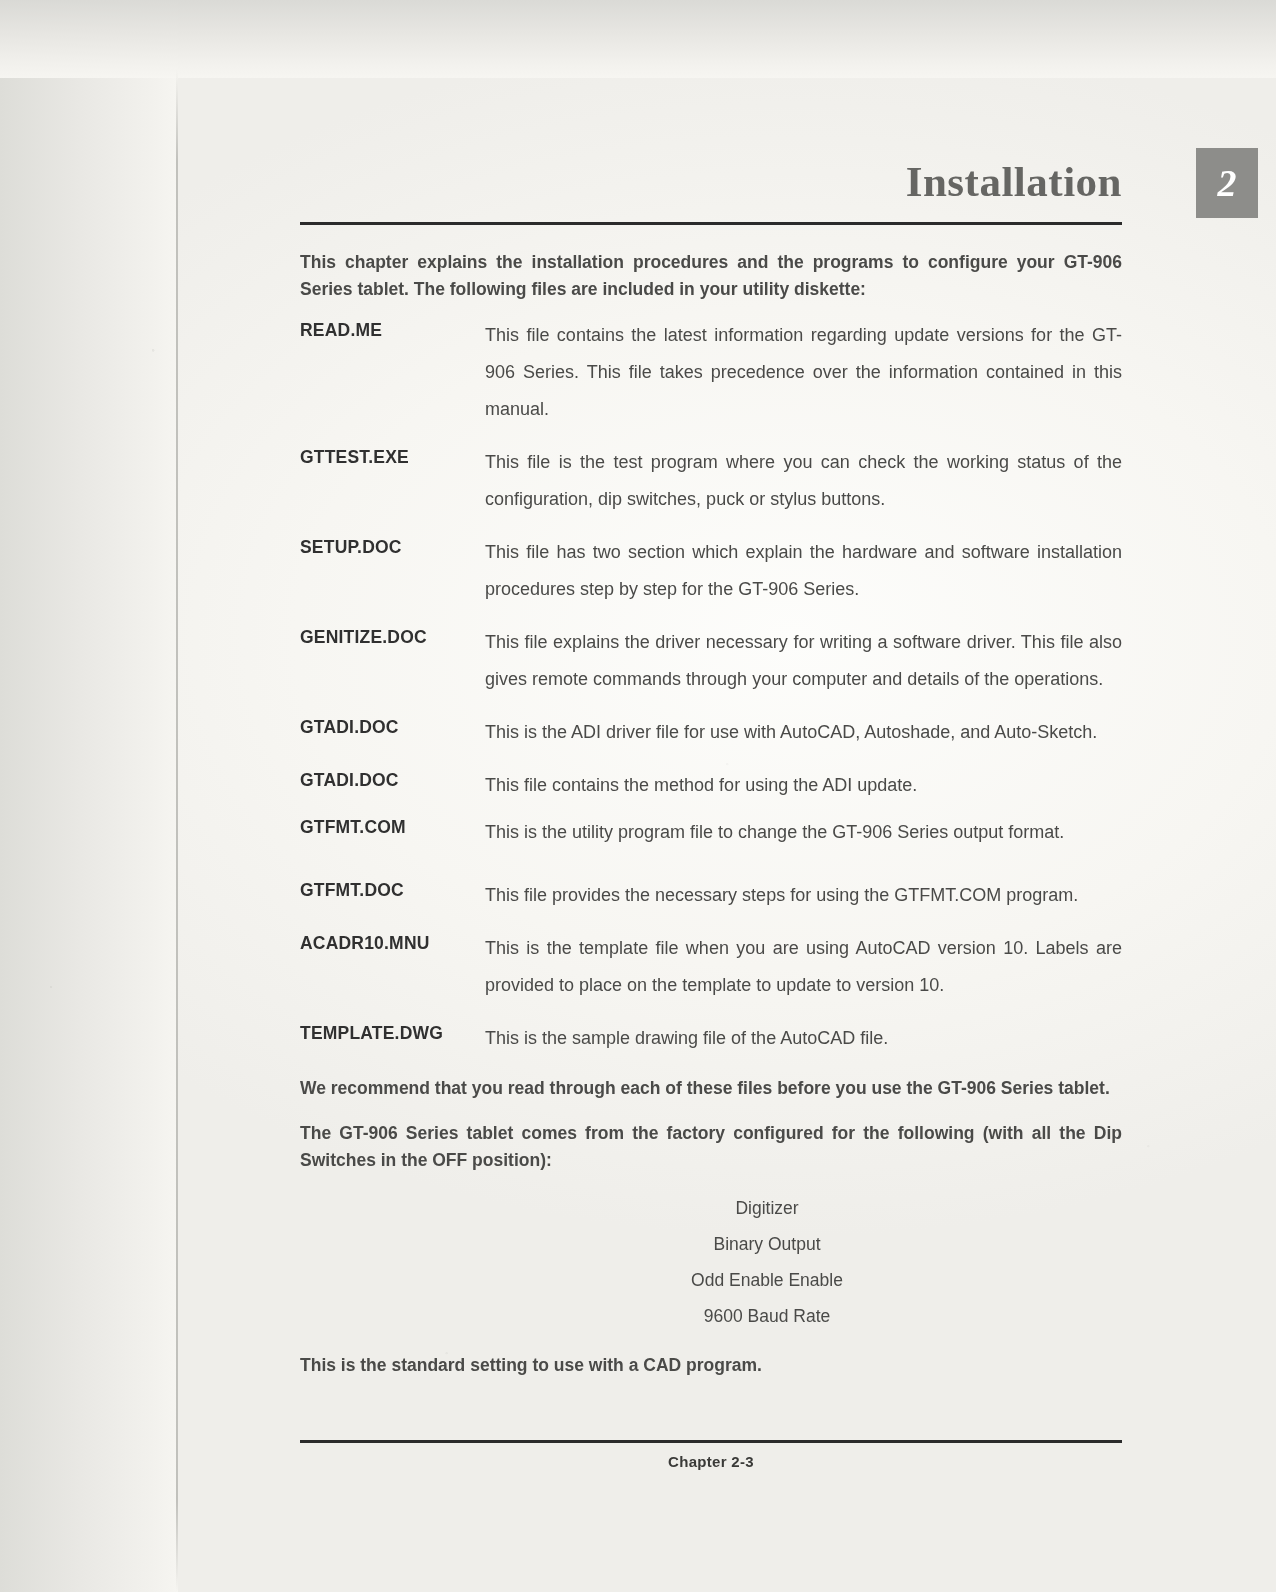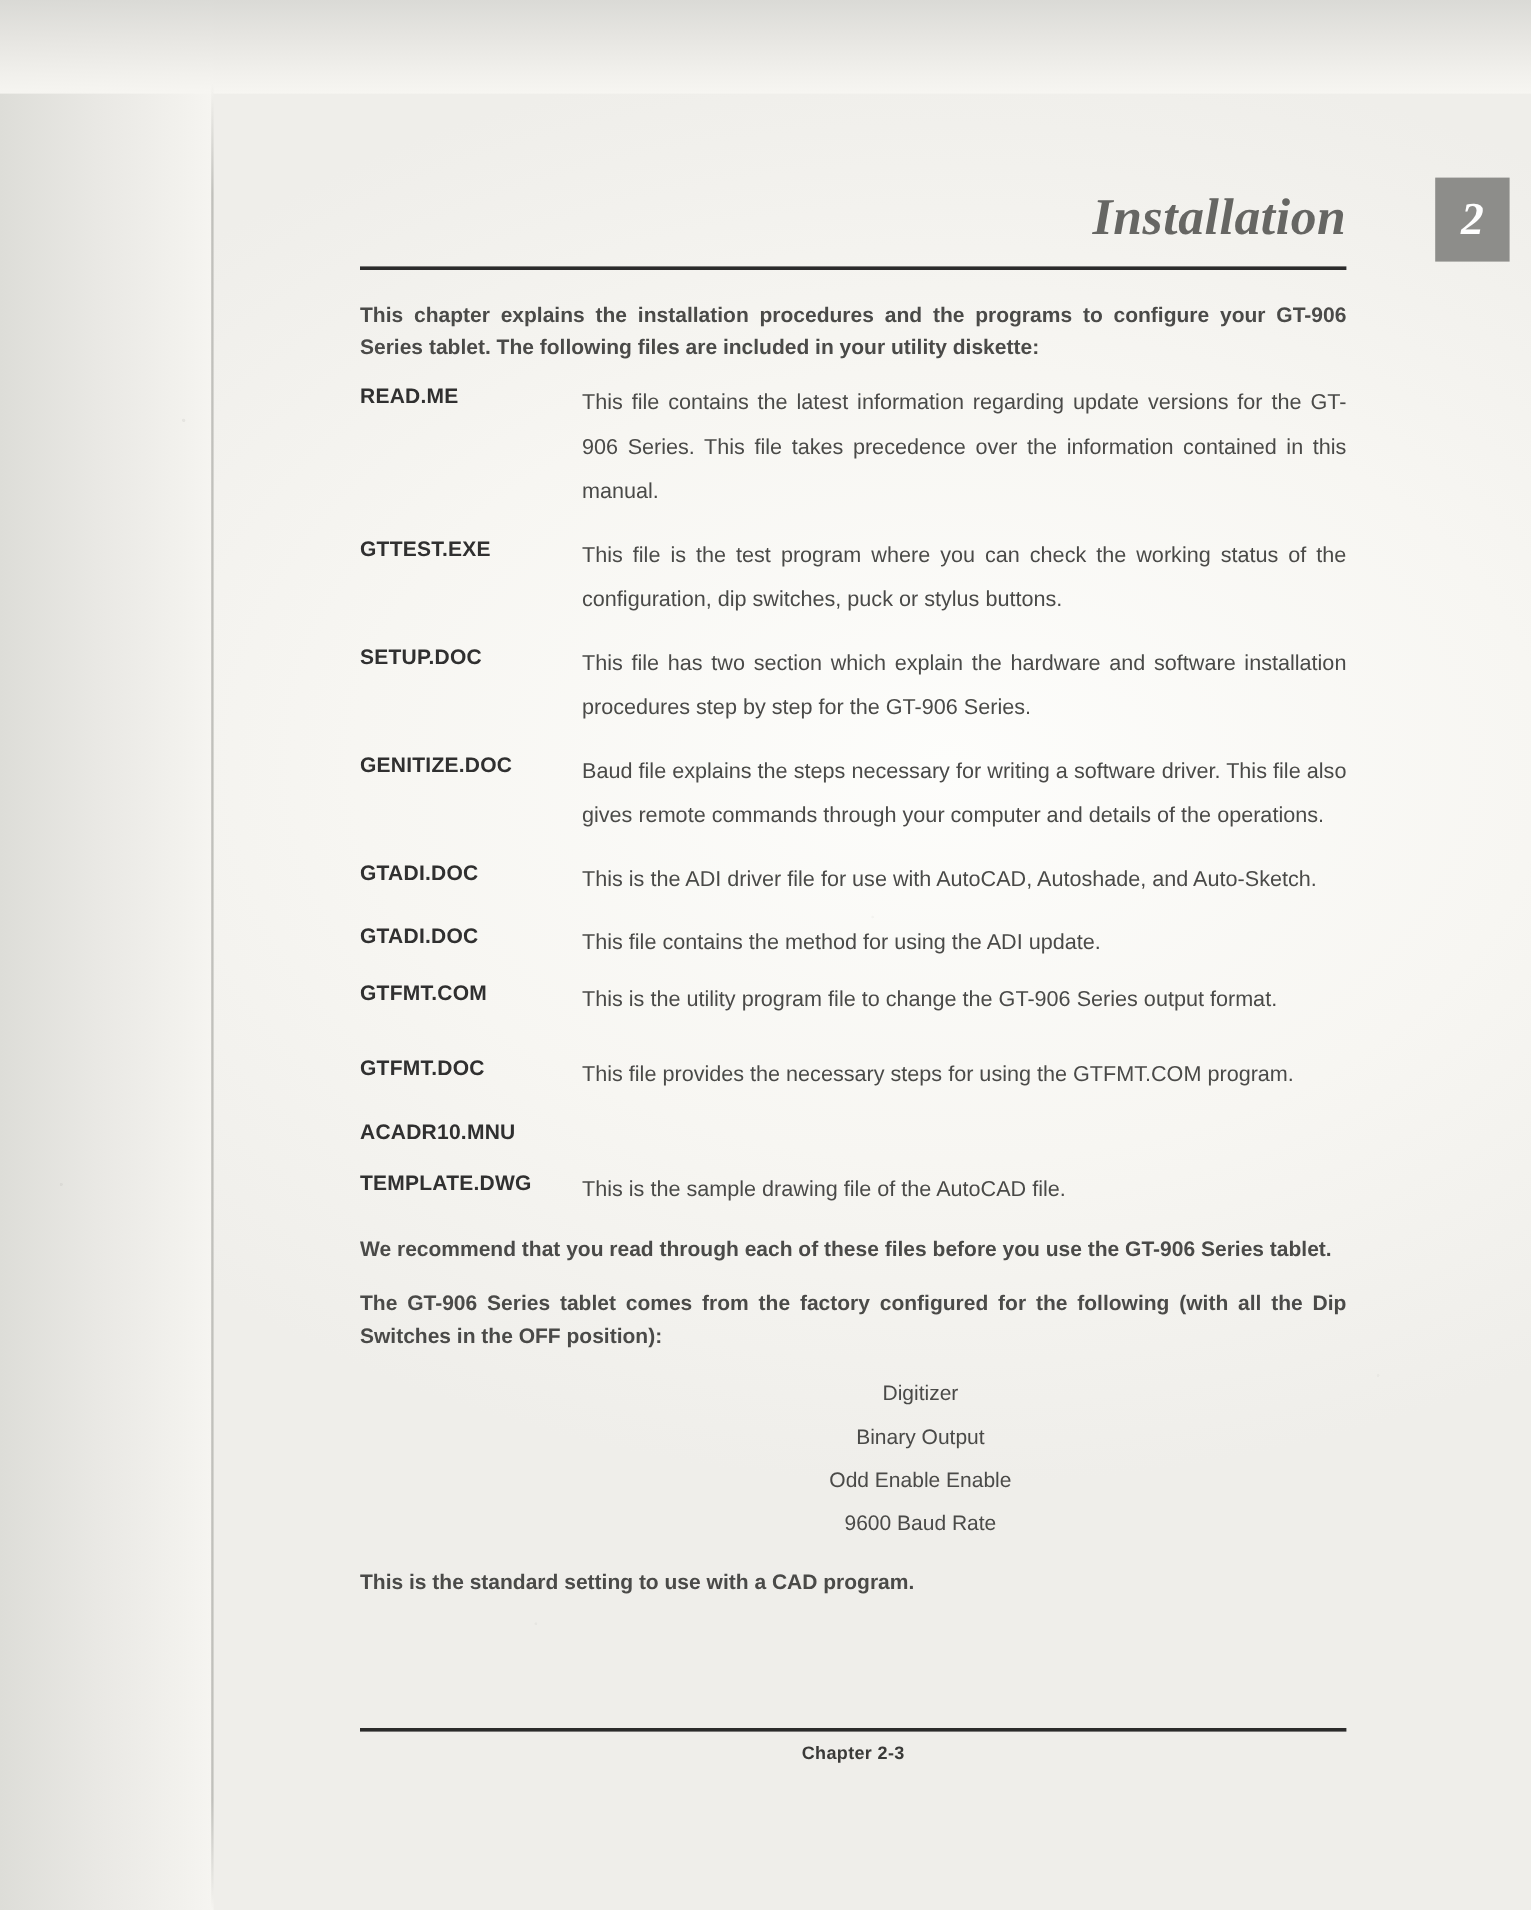--- a/index.html
+++ b/index.html
@@ -67,21 +67,20 @@
   
   .header {
     position: relative;
     height: 70px;
   }
   .chapter-title {
     position: absolute;
     right: 0;
     bottom: 14px;
     font-family: "Liberation Serif", serif;
-    font-style: italic;
     font-weight: 700;
     font-size: 43px;
     color: #666663;
     letter-spacing: .5px;
     white-space: nowrap;
   }
   .chapter-tab {
     position: absolute;
     left: 1196px;
     top: 148px;
@@ -209,21 +208,21 @@
         <div class="file-desc">This file is the test program where you can check the working status of the configuration, dip switches, puck or stylus buttons.</div>
       </div>
 
       <div class="file-row">
         <div class="file-name">SETUP.DOC</div>
         <div class="file-desc">This file has two section which explain the hardware and software installation procedures step by step for the GT-906 Series.</div>
       </div>
 
       <div class="file-row">
         <div class="file-name">GENITIZE.DOC</div>
-        <div class="file-desc">Baud file explains the steps necessary for writing a software driver. This file also gives remote commands through your computer and details of the operations.</div>
+        <div class="file-desc">This file explains the driver necessary for writing a software driver. This file also gives remote commands through your computer and details of the operations.</div>
       </div>
 
       <div class="file-row">
         <div class="file-name">GTADI.DOC</div>
         <div class="file-desc">This is the ADI driver file for use with AutoCAD, Autoshade, and Auto-Sketch.</div>
       </div>
 
       <div class="file-row tight">
         <div class="file-name">GTADI.DOC</div>
         <div class="file-desc">This file contains the method for using the ADI update.</div>
@@ -234,20 +233,21 @@
         <div class="file-desc">This is the utility program file to change the GT-906 Series output format.</div>
       </div>
 
       <div class="file-row">
         <div class="file-name">GTFMT.DOC</div>
         <div class="file-desc">This file provides the necessary steps for using the GTFMT.COM program.</div>
       </div>
 
       <div class="file-row">
         <div class="file-name">ACADR10.MNU</div>
+        <div class="file-desc">This is the template file when you are using AutoCAD version 10. Labels are provided to place on the template to update to version 10.</div>
       </div>
 
       <div class="file-row">
         <div class="file-name">TEMPLATE.DWG</div>
         <div class="file-desc">This is the sample drawing file of the AutoCAD file.</div>
       </div>
 
     </div>
 
     <p class="para">We recommend that you read through each of these files before you use the GT-906 Series tablet.</p>

